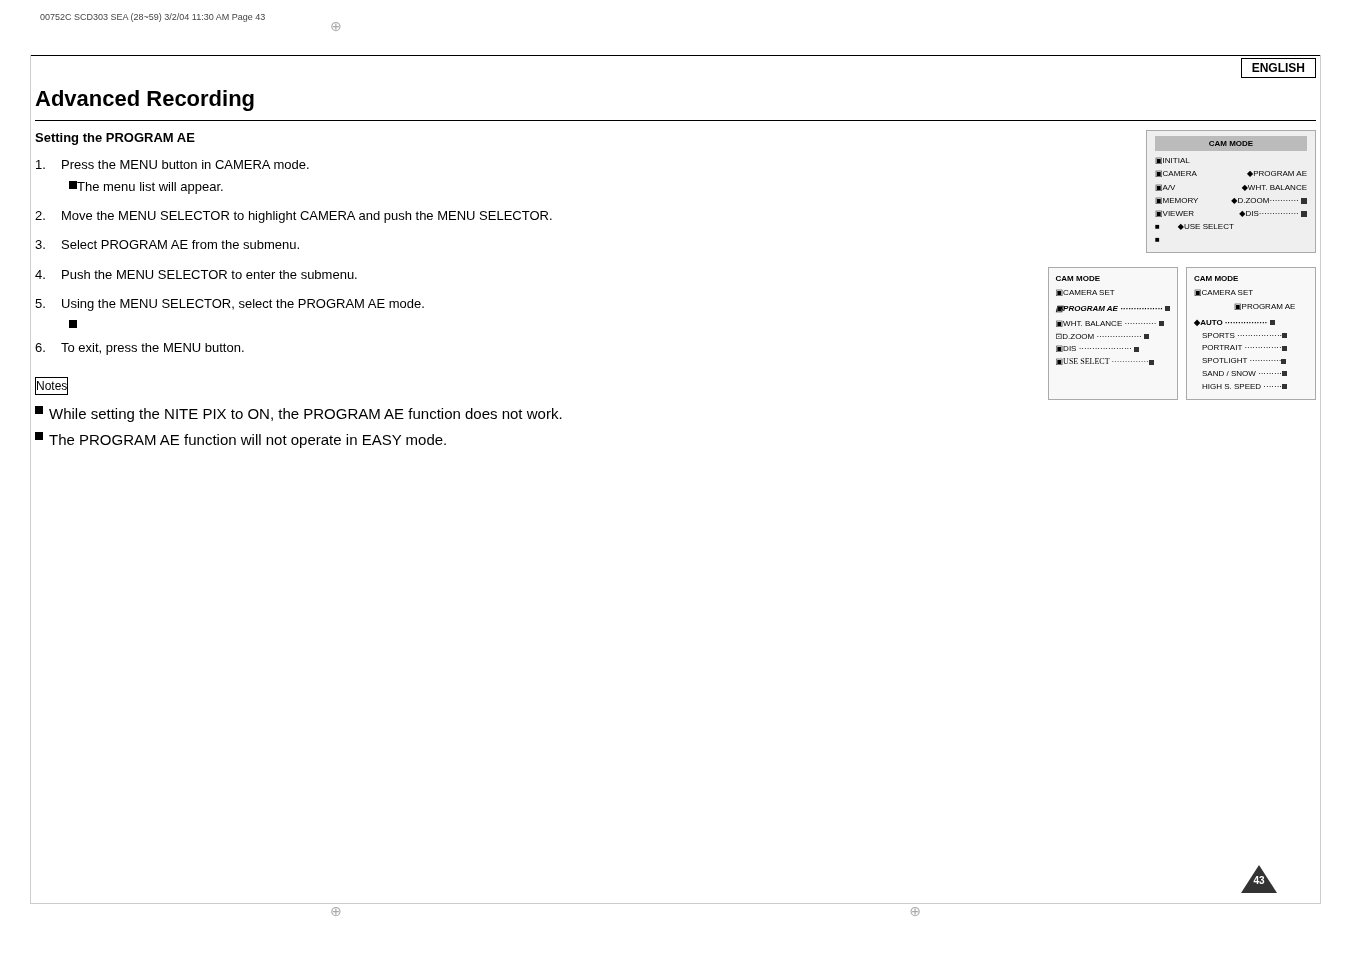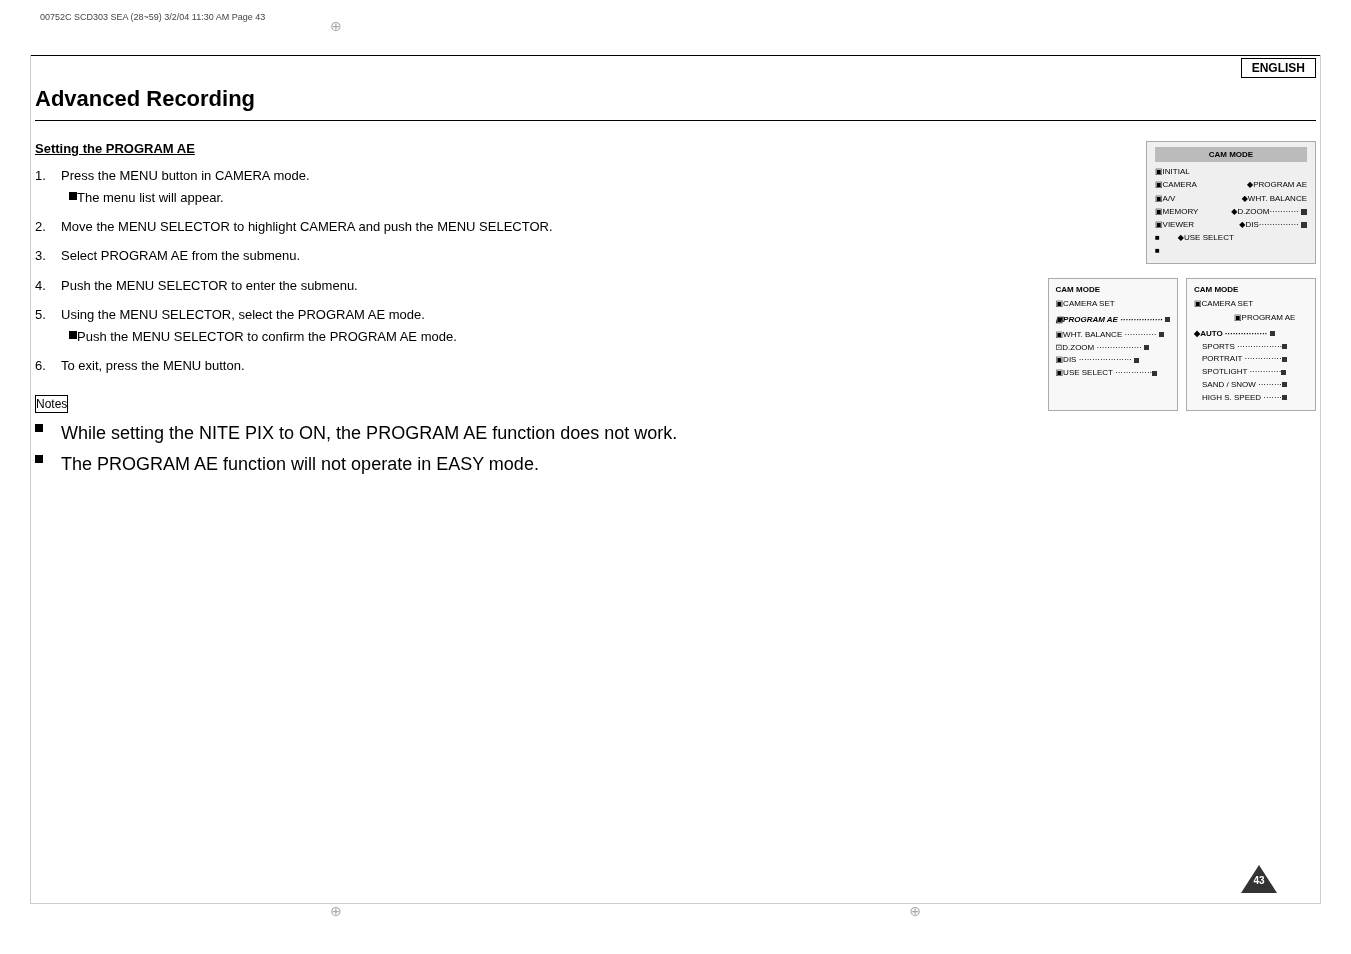--- a/index.html
+++ b/index.html
@@ -26,21 +26,21 @@
       border: 1px solid #000;
       padding: 2px 10px;
       font-size: 12px;
       font-weight: bold;
     }
 
     
     .title-section {
       border-bottom: 1.5px solid #000;
       padding-bottom: 4px;
-      margin-bottom: 20px;
+      margin-bottom: 9px;
     }
 
     .page-title {
       font-size: 22px;
       font-weight: bold;
       margin-bottom: 4px;
     }
 
     
     .main-content {
@@ -55,21 +55,20 @@
 
     .right-column {
       width: 320px;
       flex-shrink: 0;
     }
 
     
     .section-heading {
       font-size: 13px;
       font-weight: bold;
-      text-decoration: underline;
       margin-bottom: 10px;
     }
 
     
     .steps-list {
       list-style: none;
       padding: 0;
     }
 
     .step-item {
@@ -124,23 +123,23 @@
     }
 
     .notes-list {
       list-style: none;
       padding: 0;
     }
 
     .note-item {
       display: flex;
       align-items: flex-start;
-      gap: 18px;
+      gap: 6px;
       margin-bottom: 5px;
-      font-size: 18px;
+      font-size: 15px;
       line-height: 1.4;
     }
 
     
     .border-top-line {
       position: absolute;
       top: 55px;
       left: 30px;
       right: 30px;
       height: 1px;
@@ -256,21 +255,20 @@
             <span>Push the MENU SELECTOR to enter the submenu.</span>
           </div>
         </li>
 
         <li class="step-item">
           <span class="step-number">5.</span>
           <div class="step-content">
             <span>Using the MENU SELECTOR, select the PROGRAM AE mode.</span>
             <div class="sub-bullet">
               <span class="bullet-square"></span>
-              <span class="sub-bullet-text">Push the MENU SELECTOR to confirm the PROGRAM AE mode.</span>
             </div>
           </div>
         </li>
 
         <li class="step-item">
           <span class="step-number">6.</span>
           <div class="step-content">
             <span>To exit, press the MENU button.</span>
           </div>
         </li>
@@ -330,21 +328,21 @@
 
       <div style="display:flex; gap:8px; justify-content:flex-end;">
 
         <div style="border:1px solid #aaa; background:#f8f8f8; padding:5px 7px; font-size:8px; line-height:1.6; min-width:130px;">
           <div style="font-size:8px; font-weight:bold; margin-bottom:2px;">CAM  MODE</div>
           <div style="font-size:8px; margin-bottom:3px;">▣CAMERA SET</div>
           <div style="font-size:8px; font-weight:bold; margin-bottom:2px;font-style:italic;">▣PROGRAM AE ················ <span style="display:inline-block;width:5px;height:5px;background:#333;vertical-align:middle;"></span></div>
           <div style="font-size:8px;">▣WHT. BALANCE ············ <span style="display:inline-block;width:5px;height:5px;background:#333;vertical-align:middle;"></span></div>
           <div style="font-size:8px;">⊡D.ZOOM ················· <span style="display:inline-block;width:5px;height:5px;background:#333;vertical-align:middle;"></span></div>
           <div style="font-size:8px;">▣DIS ···················· <span style="display:inline-block;width:5px;height:5px;background:#333;vertical-align:middle;"></span></div>
-          <div style="font-size:8px;">▣USE SELECT ··············<span style="display:inline-block;width:5px;height:5px;background:#333;vertical-align:middle;"></span></div>
+          <div style="font-size:8px;font-family:Liberation Serif, serif;">▣USE SELECT ··············<span style="display:inline-block;width:5px;height:5px;background:#333;vertical-align:middle;"></span></div>
         </div>
 
         <div style="border:1px solid #aaa; background:#f8f8f8; padding:5px 7px; font-size:8px; line-height:1.6; min-width:130px;">
           <div style="font-size:8px; font-weight:bold; margin-bottom:2px;">CAM  MODE</div>
           <div style="font-size:8px; margin-bottom:1px;">▣CAMERA SET</div>
           <div style="font-size:8px; margin-bottom:3px;padding-left:40px;">▣PROGRAM AE</div>
           <div style="font-size:8px; font-weight:bold;">◆AUTO ················ <span style="display:inline-block;width:5px;height:5px;background:#333;vertical-align:middle;"></span></div>
           <div style="font-size:8px; margin-left:8px;">SPORTS ·················<span style="display:inline-block;width:5px;height:5px;background:#333;vertical-align:middle;"></span></div>
           <div style="font-size:8px; margin-left:8px;">PORTRAIT ··············<span style="display:inline-block;width:5px;height:5px;background:#333;vertical-align:middle;"></span></div>
           <div style="font-size:8px; margin-left:8px;">SPOTLIGHT ············<span style="display:inline-block;width:5px;height:5px;background:#333;vertical-align:middle;"></span></div>

